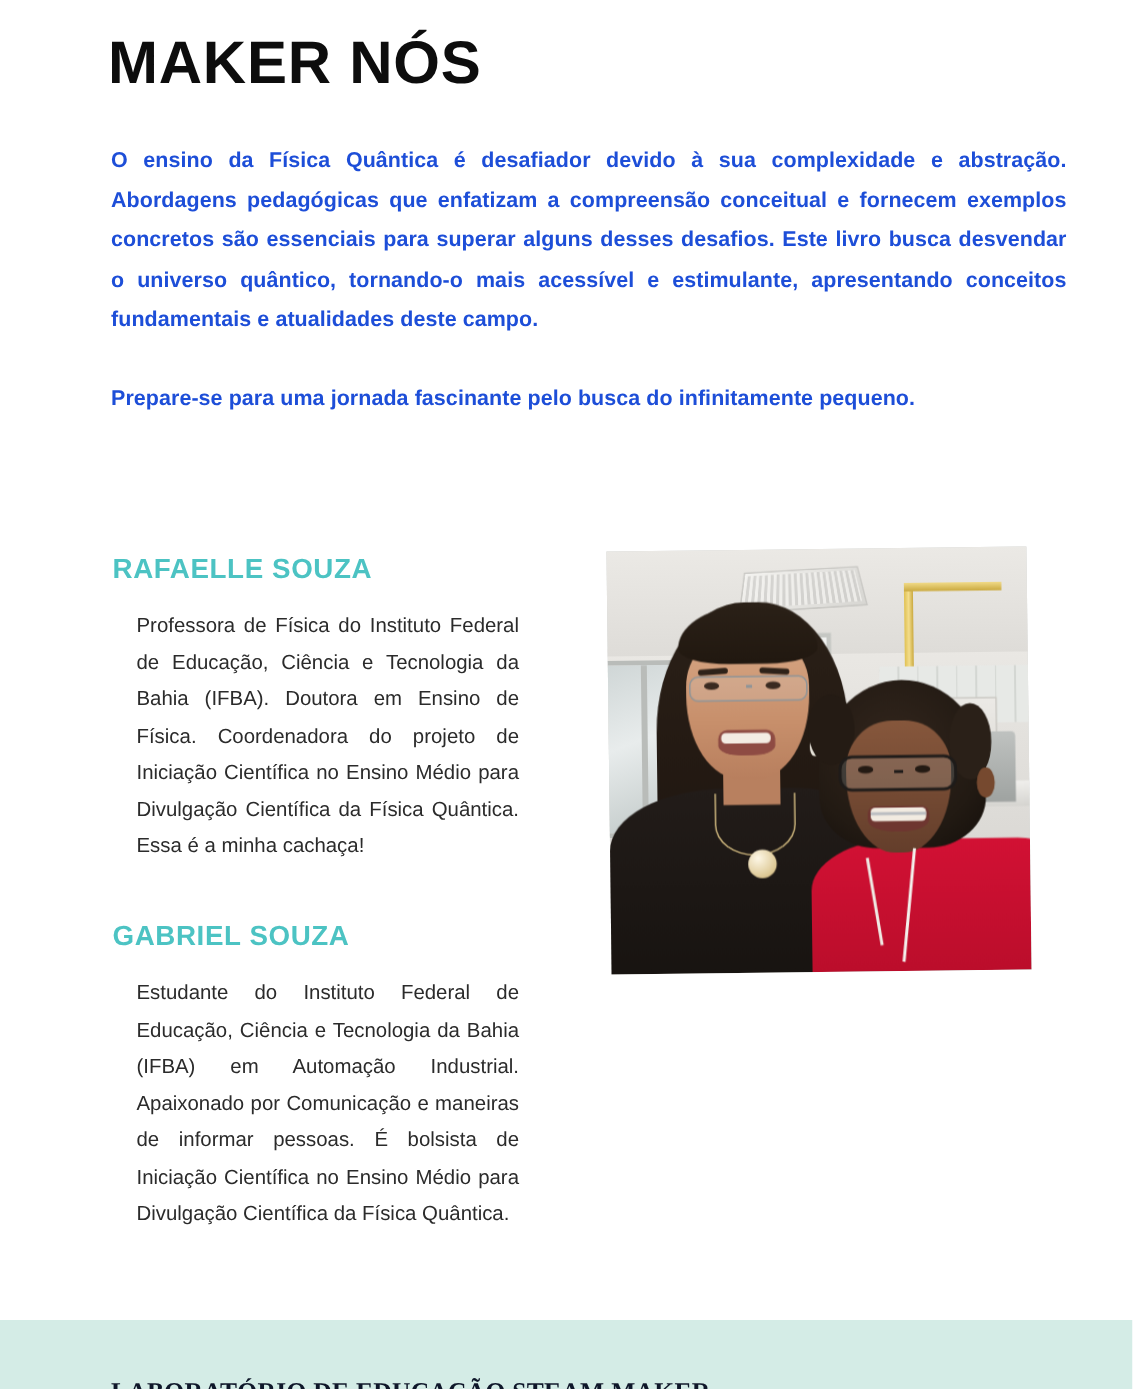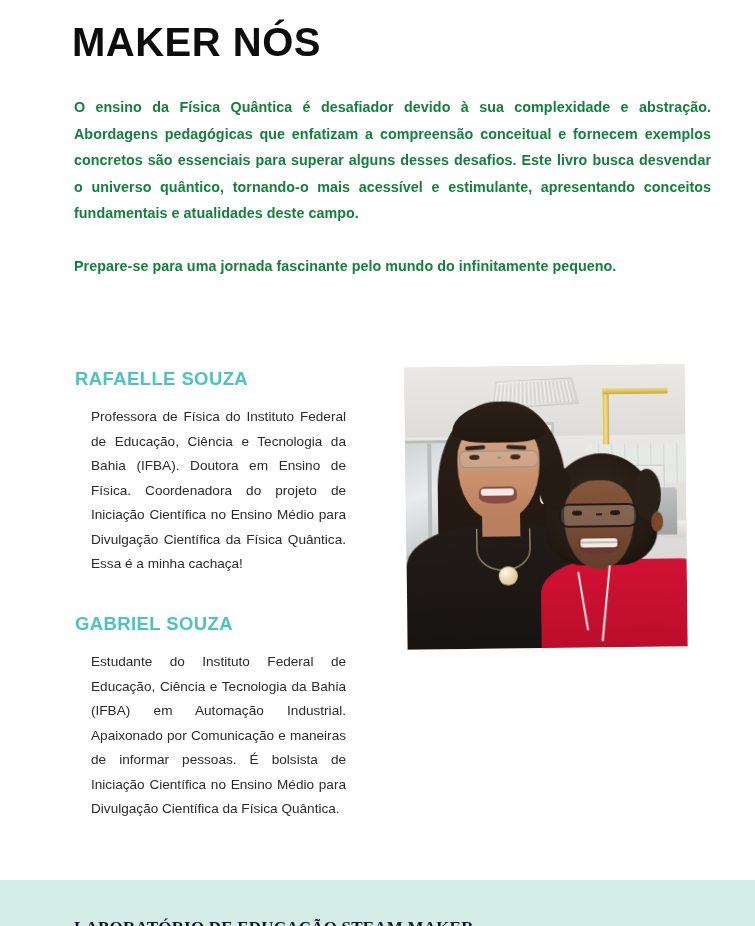--- a/index.html
+++ b/index.html
@@ -46,21 +46,21 @@
     width: 637px;
   }
   .intro p {
     margin: 0;
     font-family: "Liberation Sans", sans-serif;
     font-size: 14.3px;
     font-weight: bold;
     line-height: 26.5px;
     text-align: justify;
     text-justify: inter-word;
-    color: #15803d;
+    color: #1d4ed8;
     letter-spacing: 0.05px;
   }
   .intro p.second {
     margin-top: 26px;
     text-align: left;
   }
 
   
   .authors {
     position: absolute;
@@ -312,21 +312,21 @@
 </style>
 </head>
 <body>
 
 <div class="page">
 
   <h1 class="page-title">MAKER NÓS</h1>
 
   <div class="intro">
     <p class="first">O ensino da Física Quântica é desafiador devido à sua complexidade e abstração. Abordagens pedagógicas que enfatizam a compreensão conceitual e fornecem exemplos concretos são essenciais para superar alguns desses desafios. Este livro busca desvendar o universo quântico, tornando-o mais acessível e estimulante, apresentando conceitos fundamentais e atualidades deste campo.</p>
-    <p class="second">Prepare-se para uma jornada fascinante pelo mundo do infinitamente pequeno.</p>
+    <p class="second">Prepare-se para uma jornada fascinante pelo busca do infinitamente pequeno.</p>
   </div>
 
   <div class="authors">
 
     <div class="author-block">
       <h2 class="author-name">RAFAELLE SOUZA</h2>
       <p class="author-bio">Professora de Física do Instituto Federal de Educação, Ciência e Tecnologia da Bahia (IFBA). Doutora em Ensino de Física. Coordenadora do projeto de Iniciação Científica no Ensino Médio para Divulgação Científica da Física Quântica. Essa é a minha cachaça!</p>
     </div>
 
     <div class="author-block">

